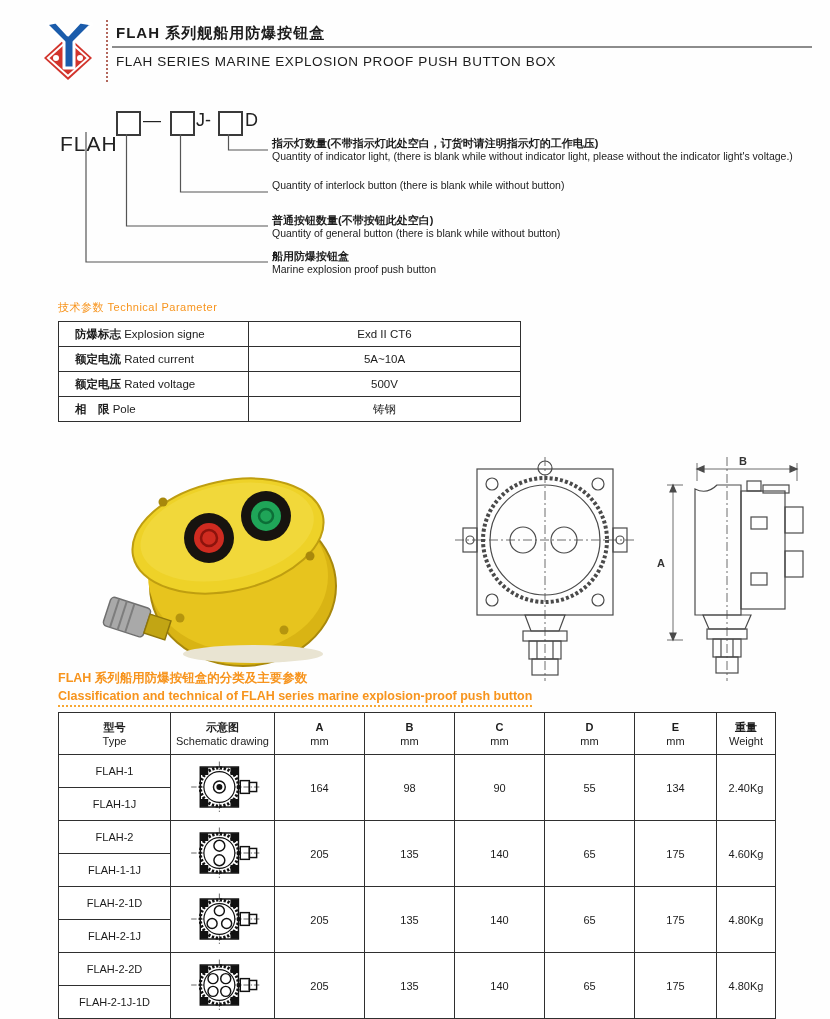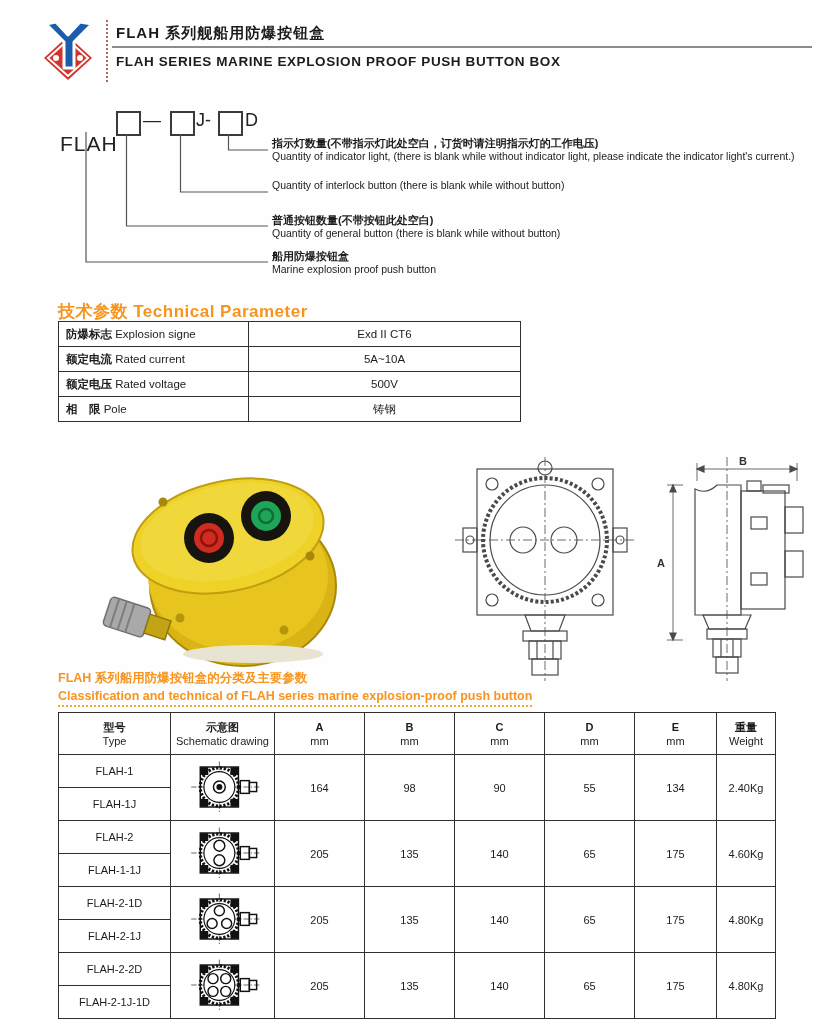--- a/index.html
+++ b/index.html
@@ -3,41 +3,41 @@
 <meta charset="utf-8">
 <style>
   html,body{margin:0;padding:0;background:#ffffff;}
   #page{position:relative;width:830px;height:1019px;background:#fefefe;overflow:hidden;
         font-family:"Liberation Sans","DejaVu Sans",sans-serif;color:#1c1c1c;}
   .abs{position:absolute;}
 
   
   .hdr-cn{font-size:15px;font-weight:bold;letter-spacing:1px;}
   .hdr-rule{height:2px;background:#8c8c8c;}
-  .hdr-en{font-size:13.5px;font-weight:bold;letter-spacing:0.6px;}
+  .hdr-en{font-size:13.5px;font-weight:normal;letter-spacing:0.6px;}
   .hdr-sep{border-left:2px dotted #b2675c;}
 
   
   .m-prefix{font-size:21px;letter-spacing:1px;color:#222;}
   .m-box{width:21px;height:21px;border:2px solid #3a3a3a;background:#fff;}
   .m-dash{font-size:18px;color:#222;}
   .m-suffix{font-size:18px;color:#222;font-weight:500;}
   .ann .cn{font-size:11px;font-weight:bold;line-height:14px;}
   .ann .en{font-size:10.5px;line-height:13px;}
   svg.lines{pointer-events:none;}
 
   
-  .sec-head{color:#f7941d;font-weight:bold;font-size:17px;letter-spacing:0.5px;}
+  .sec-head{color:#f7941d;font-weight:normal;font-size:11px;letter-spacing:0.5px;}
   .sec-head2{color:#f7941d;font-weight:bold;font-size:12.5px;line-height:15px;}
   .dotted-under{border-bottom:2px dotted #f7a733;padding-bottom:1px;display:inline-block;}
 
   
   table.param{border-collapse:collapse;table-layout:fixed;width:462px;background:#fff;}
   table.param td{border:1px solid #2f2f2f;height:22px;font-size:11.5px;}
-  .param .lbl{padding-left:7px;}
+  .param .lbl{padding-left:16px;}
   .param .lbl .cnl{font-weight:bold;}
   .param .val{text-align:center;margin-top:16px;}
 
   
   table.cls{border-collapse:collapse;table-layout:fixed;width:717px;background:#fff;}
   table.cls th,table.cls td{border:1px solid #2f2f2f;text-align:center;vertical-align:middle;
     font-size:11px;font-weight:normal;padding:0;}
   table.cls thead tr{height:42px;}
   table.cls tbody tr{height:33px;}
   .hdr2{line-height:14px;}
@@ -71,21 +71,21 @@
 
   <svg class="abs lines" style="left:0;top:0;" width="830" height="300">
     <path d="M228.5 134 V150 H268" fill="none" stroke="#555" stroke-width="1.2"></path>
     <path d="M180.5 134 V192 H268" fill="none" stroke="#555" stroke-width="1.2"></path>
     <path d="M126.5 134 V226 H268" fill="none" stroke="#555" stroke-width="1.2"></path>
     <path d="M86 132 V262 H268" fill="none" stroke="#555" stroke-width="1.2"></path>
   </svg>
 
   <div class="abs ann" style="left:272px;top:136px;width:545px;">
     <div class="cn">指示灯数量(不带指示灯此处空白，订货时请注明指示灯的工作电压)</div>
-    <div class="en">Quantity of indicator light, (there is blank while without indicator light, please indicate the indicator light's current.)</div>
+    <div class="en">Quantity of indicator light, (there is blank while without indicator light, please without the indicator light's voltage.)</div>
   </div>
   <div class="abs ann" style="left:272px;top:179px;width:545px;">
     <div class="en">Quantity of interlock button (there is blank while without button)</div>
   </div>
   <div class="abs ann" style="left:272px;top:213px;width:545px;">
     <div class="cn">普通按钮数量(不带按钮此处空白)</div>
     <div class="en">Quantity of general button (there is blank while without button)</div>
   </div>
   <div class="abs ann" style="left:272px;top:249px;width:545px;">
     <div class="cn">船用防爆按钮盒</div>

